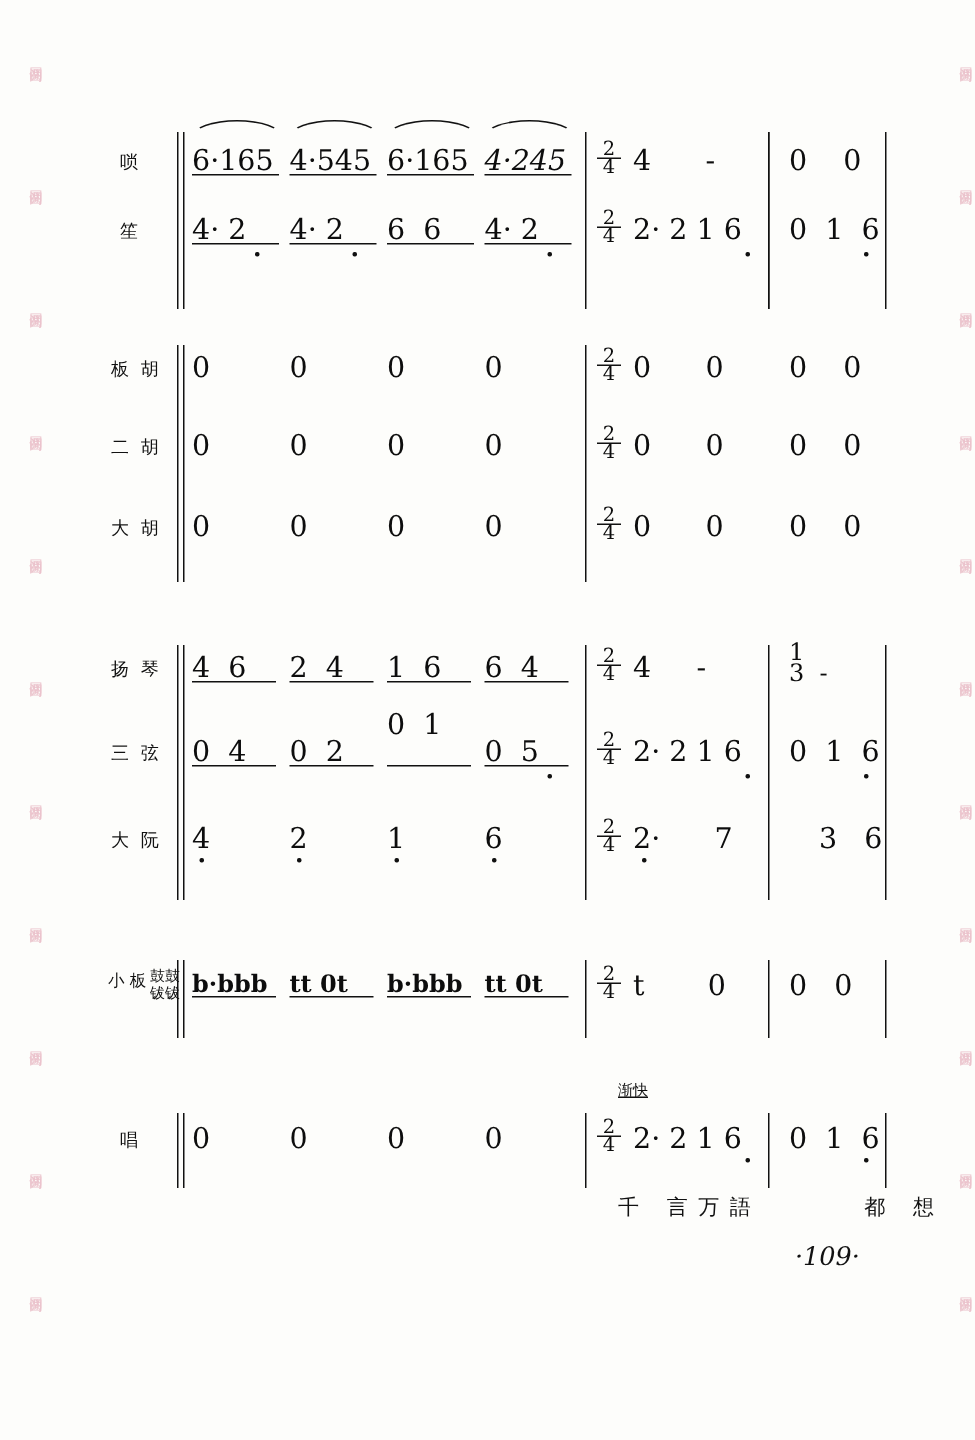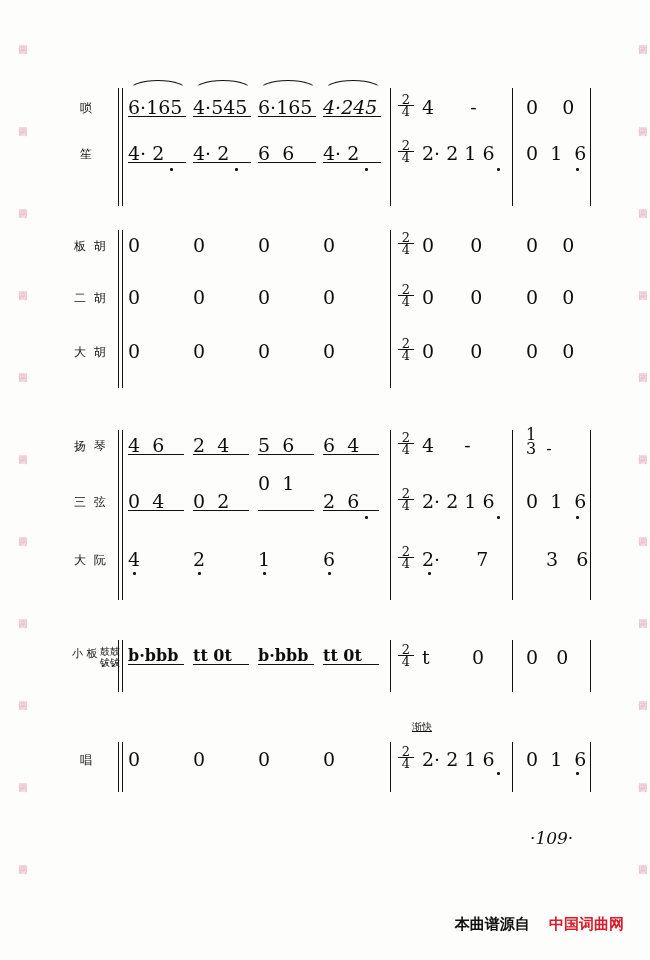--- a/index.html
+++ b/index.html
@@ -228,39 +228,39 @@
     <div class="notes" style="left:466px;top:280px;">0    0</div>
 
     <div class="barline" style="left:330px;top:170px;height:158px;"></div>
 
     <div class="barline" style="left:58px;top:370px;height:170px;"></div>
     <div class="barline" style="left:62px;top:370px;height:170px;border-left-width:1px;"></div>
 
     <div class="lbl" style="left:14px;top:378px;">扬 琴</div>
     <div class="notes" style="left:68px;top:374px;">4  6</div>
     <div class="notes" style="left:133px;top:374px;">2  4</div>
-    <div class="notes" style="left:198px;top:374px;">5  6</div>
+    <div class="notes" style="left:198px;top:374px;">1  6</div>
     <div class="notes" style="left:263px;top:374px;">6  4</div>
     <div class="beam" style="left:68px;top:394px;width:56px;"></div>
     <div class="beam" style="left:133px;top:394px;width:56px;"></div>
     <div class="beam" style="left:198px;top:394px;width:56px;"></div>
     <div class="beam" style="left:263px;top:394px;width:56px;"></div>
     <div class="meter" style="left:338px;top:372px;">
       <span class="num">2</span>
       <span class="den">4</span>
     </div>
     <div class="notes" style="left:362px;top:374px;">4     -</div>
     <div class="notes small" style="left:466px;top:368px;line-height:14px;">1
 3  -</div>
 
     <div class="lbl" style="left:14px;top:434px;">三 弦</div>
     <div class="notes" style="left:68px;top:430px;">0  4</div>
     <div class="notes" style="left:133px;top:430px;">0  2</div>
     <div class="notes" style="left:198px;top:412px;">0  1</div>
-    <div class="notes" style="left:263px;top:430px;">2  6</div>
+    <div class="notes" style="left:263px;top:430px;">0  5</div>
     <div class="beam" style="left:68px;top:450px;width:56px;"></div>
     <div class="beam" style="left:133px;top:450px;width:56px;"></div>
     <div class="beam" style="left:198px;top:450px;width:56px;"></div>
     <div class="beam" style="left:263px;top:450px;width:56px;"></div>
     <div class="dot" style="left:305px;top:456px;"></div>
     <div class="meter" style="left:338px;top:428px;">
       <span class="num">2</span>
       <span class="den">4</span>
     </div>
     <div class="notes" style="left:362px;top:430px;">2· 2 1 6</div>
@@ -330,21 +330,18 @@
       <span class="den">4</span>
     </div>
     <div class="notes" style="left:362px;top:688px;">2· 2 1 6</div>
     <div class="dot" style="left:437px;top:712px;"></div>
     <div class="notes" style="left:466px;top:688px;">0  1  6</div>
     <div class="dot" style="left:516px;top:712px;"></div>
     <div class="barline" style="left:330px;top:682px;height:50px;"></div>
     <div class="barline" style="left:452px;top:682px;height:50px;"></div>
     <div class="barline" style="left:530px;top:682px;height:50px;"></div>
 
+    <div class="lyric" style="left:352px;top:736px;white-space:pre;">千 言万語      都 想</div>
 
     <div class="pageno" style="left:470px;top:768px;">·109·</div>
   </div>
 
-  <div class="footer">
-    <span class="f1">本曲谱源自</span>
-    <span class="f2">中国词曲网</span>
-  </div>
 </div>
 
 </body></html>

